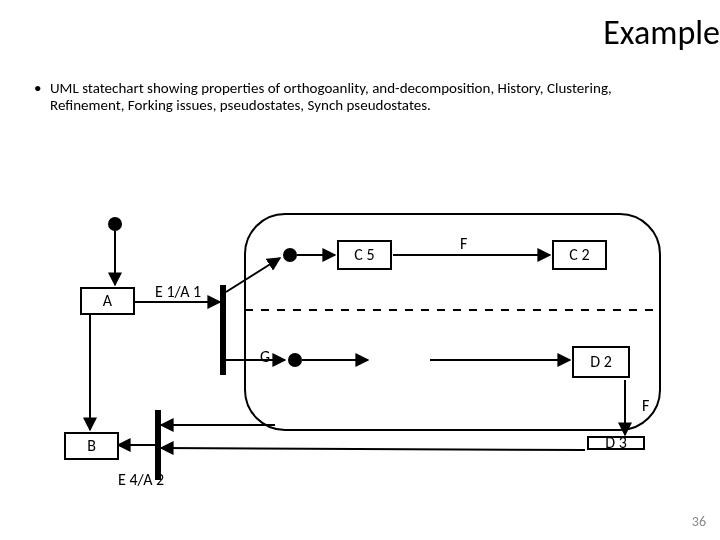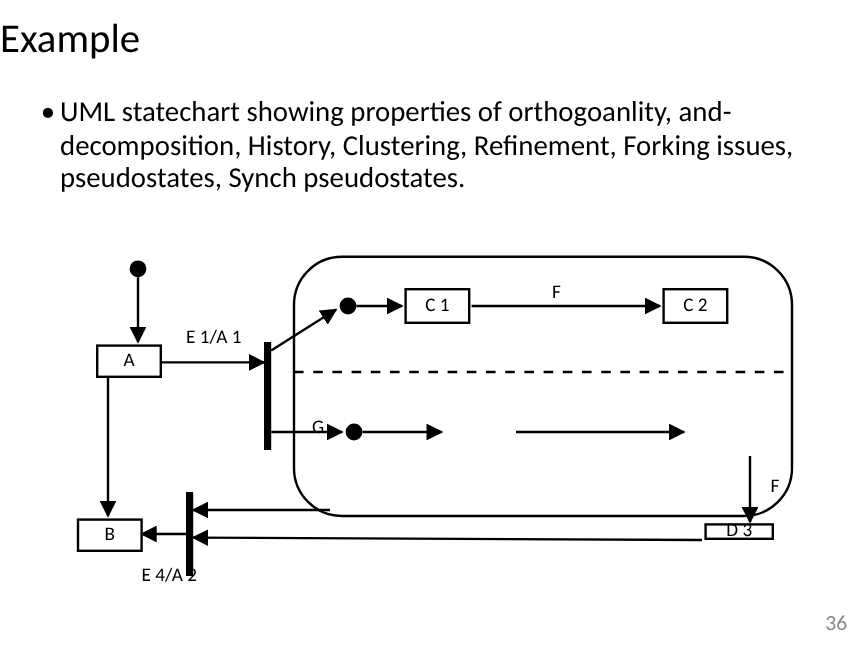--- a/index.html
+++ b/index.html
@@ -11,30 +11,30 @@
     font-family: Calibri, Arial, sans-serif;
     color: #000;
     position: relative;
     overflow: hidden;
   }
   .title {
     position: absolute;
     top: 12px;
     left: 0;
     width: 720px;
-    text-align: left;
+    text-align: right;
     font-size: 34px;
     font-weight: 400;
   }
   .bullet-block {
     position: absolute;
     top: 80px;
     left: 34px;
     width: 650px;
-    font-size: 24px;
+    font-size: 15px;
     line-height: 1.15;
   }
   .bullet-block .dot {
     display: inline-block;
     width: 16px;
     vertical-align: top;
   }
   .bullet-block .txt {
     display: inline-block;
     width: 620px;
@@ -62,21 +62,21 @@
   }
   .label {
     position: absolute;
     font-size: 16px;
     background: transparent;
   }
   .slide-num {
     position: absolute;
     right: 14px;
     bottom: 10px;
-    font-size: 18px;
+    font-size: 14px;
     color: #888;
   }
 </style>
 </head>
 <body>
 
 <div class="title">Example</div>
 
 <div class="bullet-block">
   <span class="dot">•</span><span class="txt">UML statechart showing properties of orthogoanlity, and-decomposition, History, Clustering, Refinement, Forking issues, pseudostates, Synch pseudostates.</span>
@@ -125,24 +125,25 @@
 
     <line x1="525" y1="240" x2="101" y2="238" stroke="#000" stroke-width="2" marker-end="url(#arrow)"></line>
 
     <line x1="215" y1="215" x2="101" y2="215" stroke="#000" stroke-width="2" marker-end="url(#arrow)"></line>
 
     <line x1="95" y1="235" x2="58" y2="235" stroke="#000" stroke-width="2" marker-end="url(#arrow)"></line>
   </svg>
 
   <div class="state-box" style="left:20px; top:77px; width:55px; height:28px;">A</div>
   <div class="state-box" style="left:4px; top:222px; width:55px; height:28px;">B</div>
-  <div class="state-box" style="left:277px; top:30px; width:55px; height:30px;">C 1</div>
+  <div class="state-box" style="left:277px; top:30px; width:55px; height:30px;">C 5</div>
   <div class="state-box" style="left:492px; top:30px; width:55px; height:30px;">C 2</div>
+  <div class="state-box" style="left:512px; top:136px; width:58px; height:32px;">D 2</div>
   <div class="state-box" style="left:527px; top:226px; width:58px; height:14px;">D 3</div>
 
-  <div class="label" style="left:95px; top:62px;text-align:center;">E 1/A 1</div>
+  <div class="label" style="left:95px; top:72px;text-align:center;">E 1/A 1</div>
   <div class="label" style="left:58px; top:260px;">E 4/A 2</div>
   <div class="label" style="left:200px; top:137px;">G</div>
   <div class="label" style="left:400px; top:24px;">F</div>
   <div class="label" style="left:582px; top:186px;">F</div>
 </div>
 
 <div class="slide-num">36</div>
 
 </body></html>

